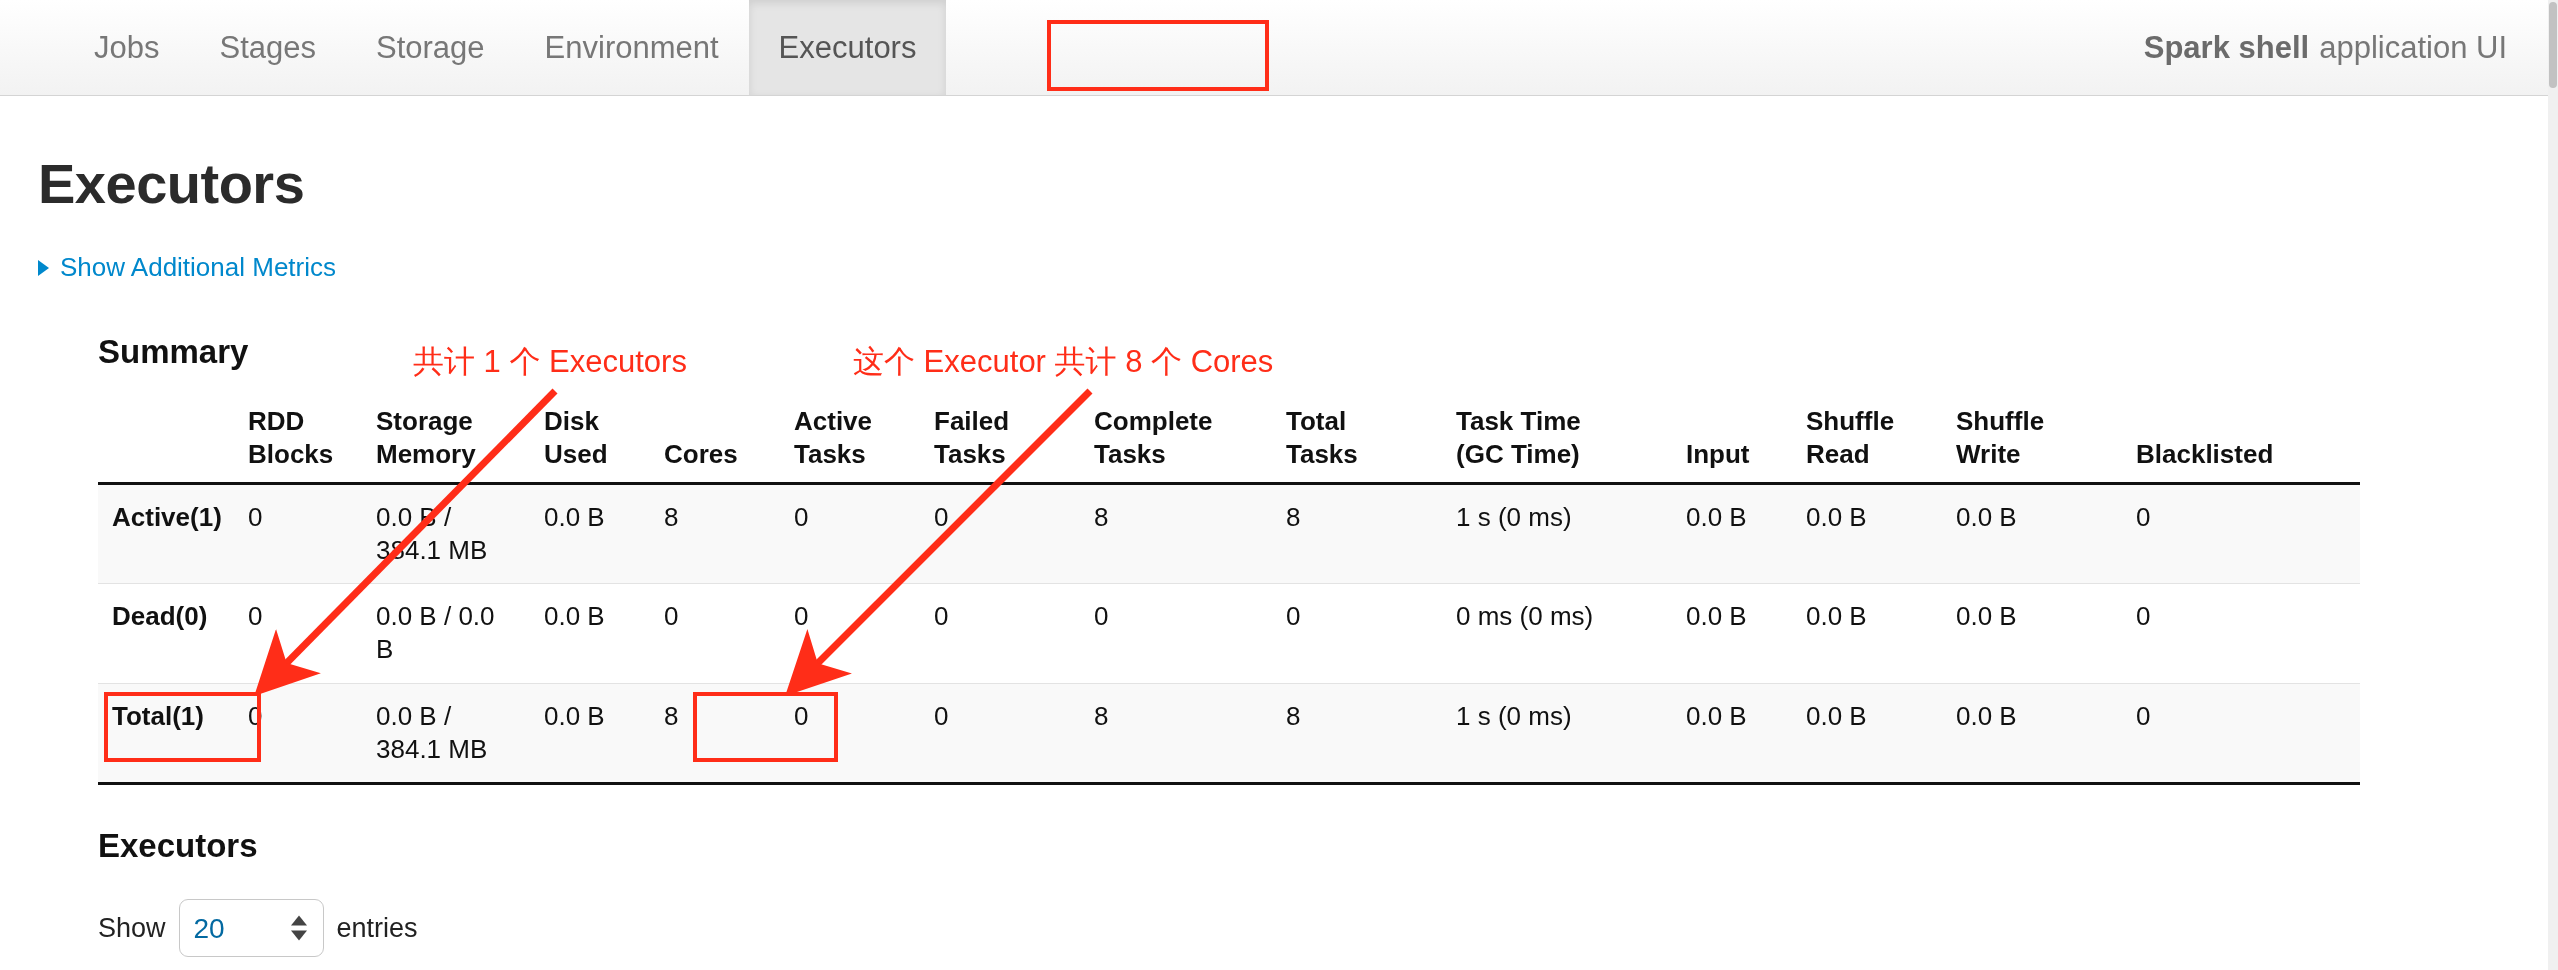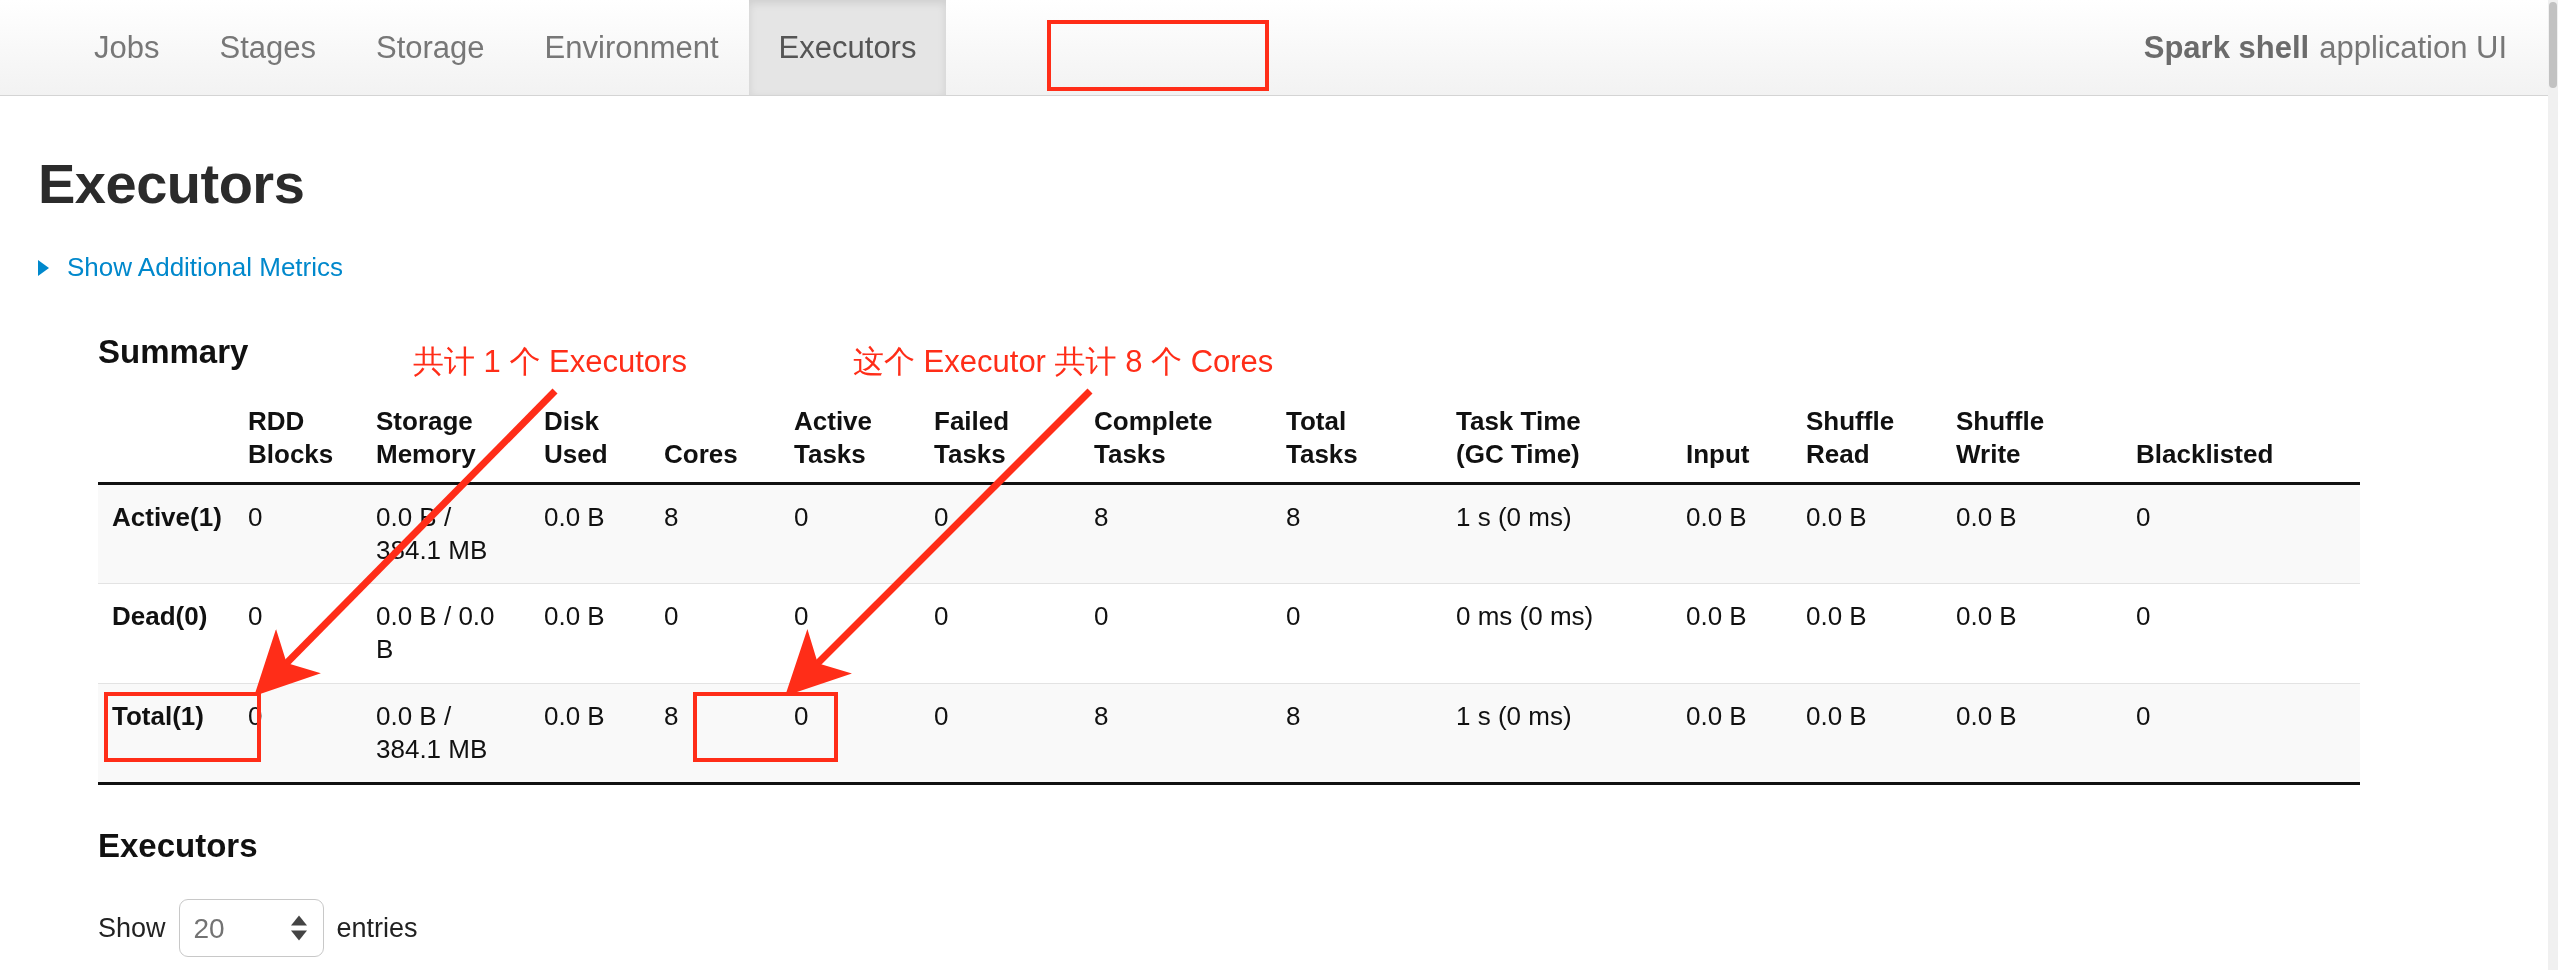--- a/index.html
+++ b/index.html
@@ -85,21 +85,21 @@
     color: #2b2b2b;
     margin: 55px 0 0 38px;
     letter-spacing: -0.5px;
   }
   .metrics-toggle {
     margin: 36px 0 0 38px;
     font-size: 26px;
     color: #0088cc;
     display: inline-flex;
     align-items: center;
-    gap: 18px;
+    gap: 11px;
     cursor: pointer;
   }
   .caret-right {
     width: 0; height: 0;
     border-left: 11px solid #0088cc;
     border-top: 8px solid transparent;
     border-bottom: 8px solid transparent;
   }
 
   .section-title {
@@ -170,21 +170,21 @@
   .length-ctl, .filter-ctl {
     display: flex;
     align-items: center;
     font-size: 27px;
     color: #222222;
     gap: 13px;
   }
   select.page-size {
     font-family: "Liberation Sans", "DejaVu Sans", sans-serif;
     font-size: 28px;
-    color: #737373;
+    color: #0369a1;
     padding: 9px 42px 9px 14px;
     border: 1px solid #c8c8c8;
     border-radius: 9px;
     background: #ffffff;
     -webkit-appearance: none;
     -moz-appearance: none;
     appearance: none;
     width: 145px;
     height: 58px;
     cursor: pointer;

